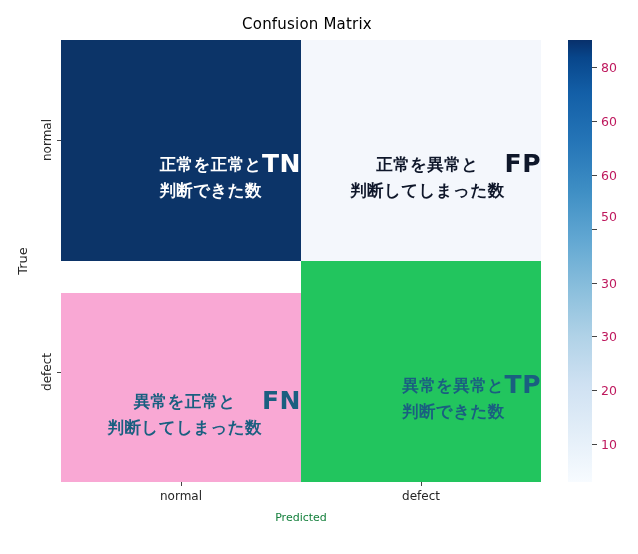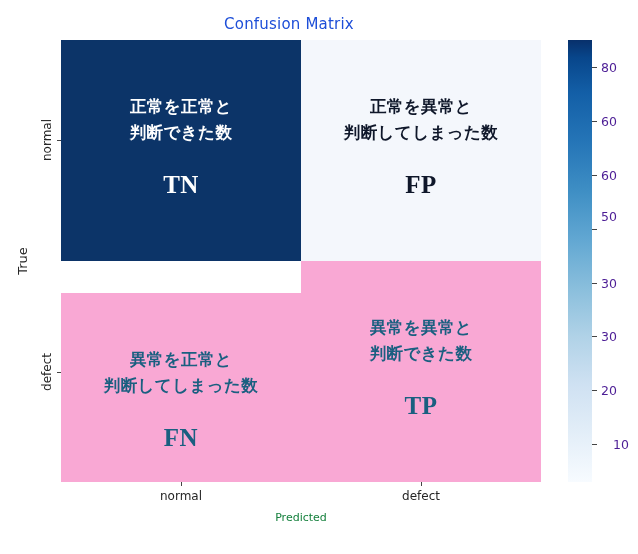--- a/index.html
+++ b/index.html
@@ -12,49 +12,48 @@
     height: 554px;
     position: relative;
     overflow: hidden;
     font-family: "DejaVu Sans", "Liberation Sans", sans-serif;
     color: #262626;
   }
 
   
   #chart-title {
     position: absolute;
-    left: 49px;
+    left: 67px;
     top: 15px;
     width: 480px;
     text-align: center;
     font-size: 15px;
-    color: #1d4ed8;
+    color: #000000;
     letter-spacing: 0.2px;
   }
 
   
   #heatmap {
     position: absolute;
     left: 61px;
     top: 40px;
     width: 480px;
     height: 442px;
     display: grid;
     grid-template-columns: 1fr 1fr;
     grid-template-rows: 1fr 1fr;
   }
   .cell {
     position: relative;
     display: flex;
-    flex-direction: column;
+    flex-direction: row;
     align-items: center;
-    justify-content: flex-start;
+    justify-content: flex-end;
     box-sizing: border-box;
     overflow: hidden;
-    font-family: Liberation Serif, serif;
   }
   .cell-desc {
     margin-top: 54px;
     font-size: 16.5px;
     font-weight: bold;
     line-height: 1.55;
     text-align: center;
     white-space: pre-line;
     letter-spacing: 0.4px;
   }
@@ -138,21 +137,21 @@
     position: absolute;
     left: 592px;
     width: 5px;
     height: 1px;
     background: #444444;
   }
   .cbticklabel {
     position: absolute;
     left: 601px;
     font-size: 12.5px;
-    color: #4c1d95;
+    color: #be185d;
     transform: translateY(-50%);
   }
 </style>
 </head>
 <body>
 
 <div id="chart-title">Confusion Matrix</div>
 
 <div id="heatmap">
 
@@ -167,21 +166,21 @@
 判断してしまった数</div>
     <div class="cell-code">FP</div>
   </div>
 
   <div class="cell" style="background: #f9a8d4; color: rgb(26, 95, 128); margin-top: 32px;">
     <div class="cell-desc">異常を正常と
 判断してしまった数</div>
     <div class="cell-code">FN</div>
   </div>
 
-  <div class="cell" style="background: #f9a8d4; color: rgb(26, 95, 128);">
+  <div class="cell" style="background: #22c55e; color: rgb(26, 95, 128);">
     <div class="cell-desc">異常を異常と
 判断できた数</div>
     <div class="cell-code">TP</div>
   </div>
 
 </div>
 
 <div class="tick xtick" style="left:181px;"></div>
 <div class="tick xtick" style="left:421px;"></div>
 <div class="xticklabel" style="left:181px;">normal</div>
@@ -193,21 +192,21 @@
 <div class="yticklabel" style="left:47px; top:372px;">defect</div>
 
 <div id="xlabel">Predicted</div>
 <div id="ylabel">True</div>
 
 <div id="colorbar">
   <div id="colorbar-gradient"></div>
 </div>
 <div id="colorbar-ticks">
     <div class="cbtick" style="top: 444.268px;"></div>
-    <div class="cbticklabel" style="top: 444.268px; margin-left: 12px;">10</div>
+    <div class="cbticklabel" style="top: 444.268px;">10</div>
     <div class="cbtick" style="top: 390.366px;"></div>
     <div class="cbticklabel" style="top: 390.366px;">20</div>
     <div class="cbtick" style="top: 336.463px;"></div>
     <div class="cbticklabel" style="top: 336.463px;">30</div>
     <div class="cbtick" style="top: 282.561px;"></div>
     <div class="cbticklabel" style="top: 282.561px;">30</div>
     <div class="cbtick" style="top: 228.659px;"></div>
     <div class="cbticklabel" style="top: 216px;">50</div>
     <div class="cbtick" style="top: 174.756px;"></div>
     <div class="cbticklabel" style="top: 174.756px;">60</div>

